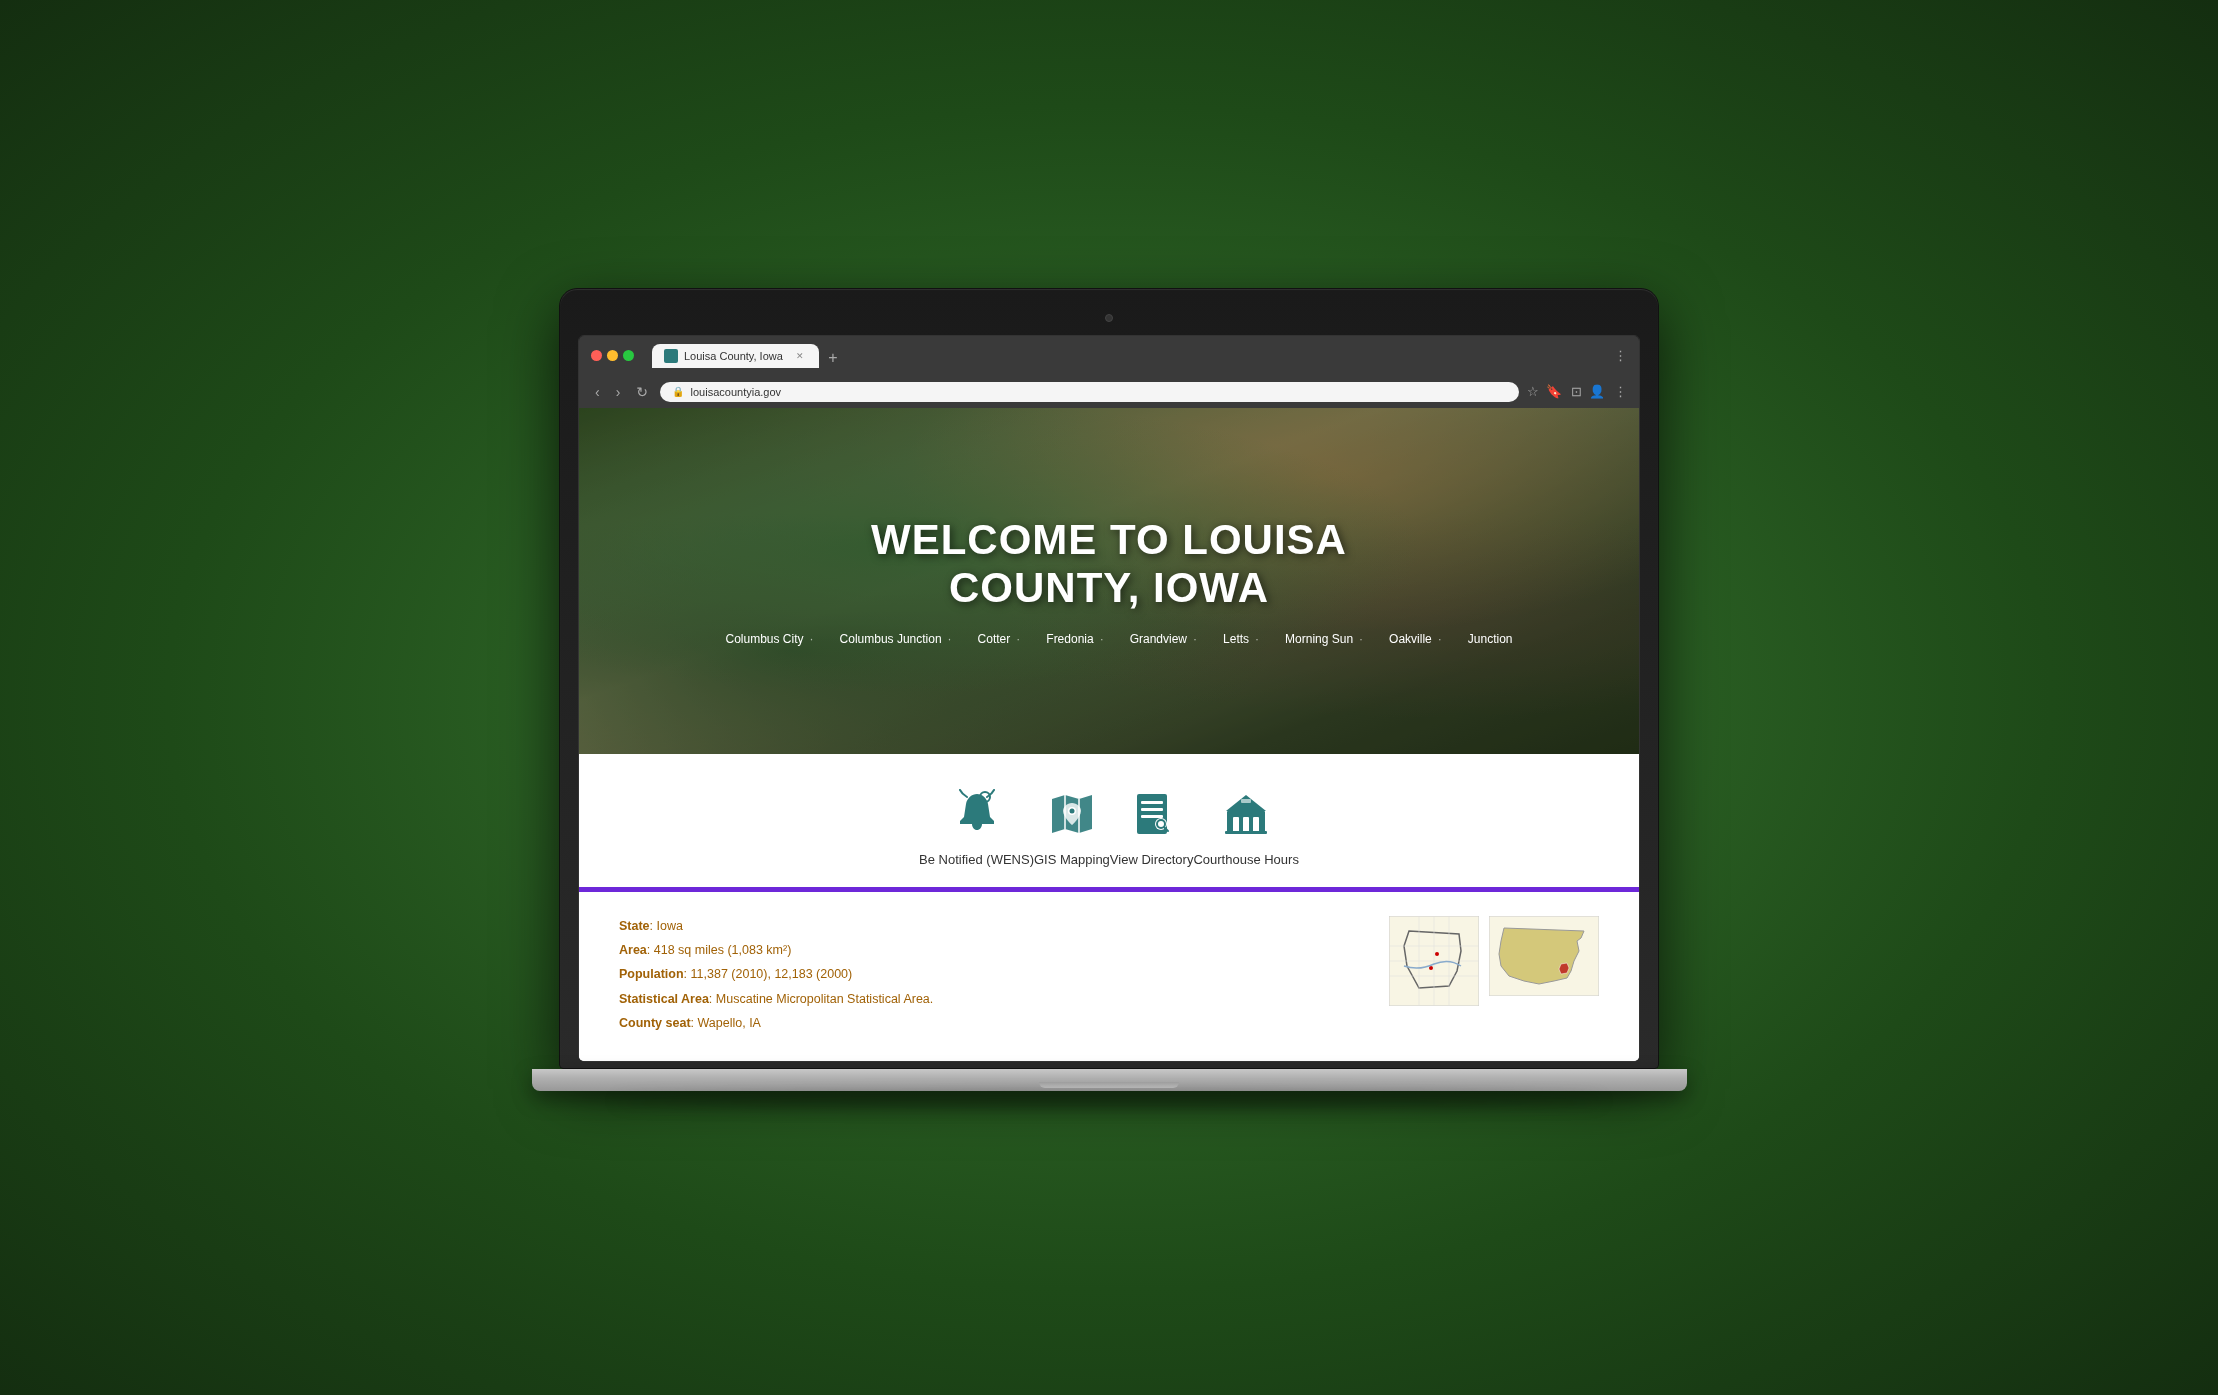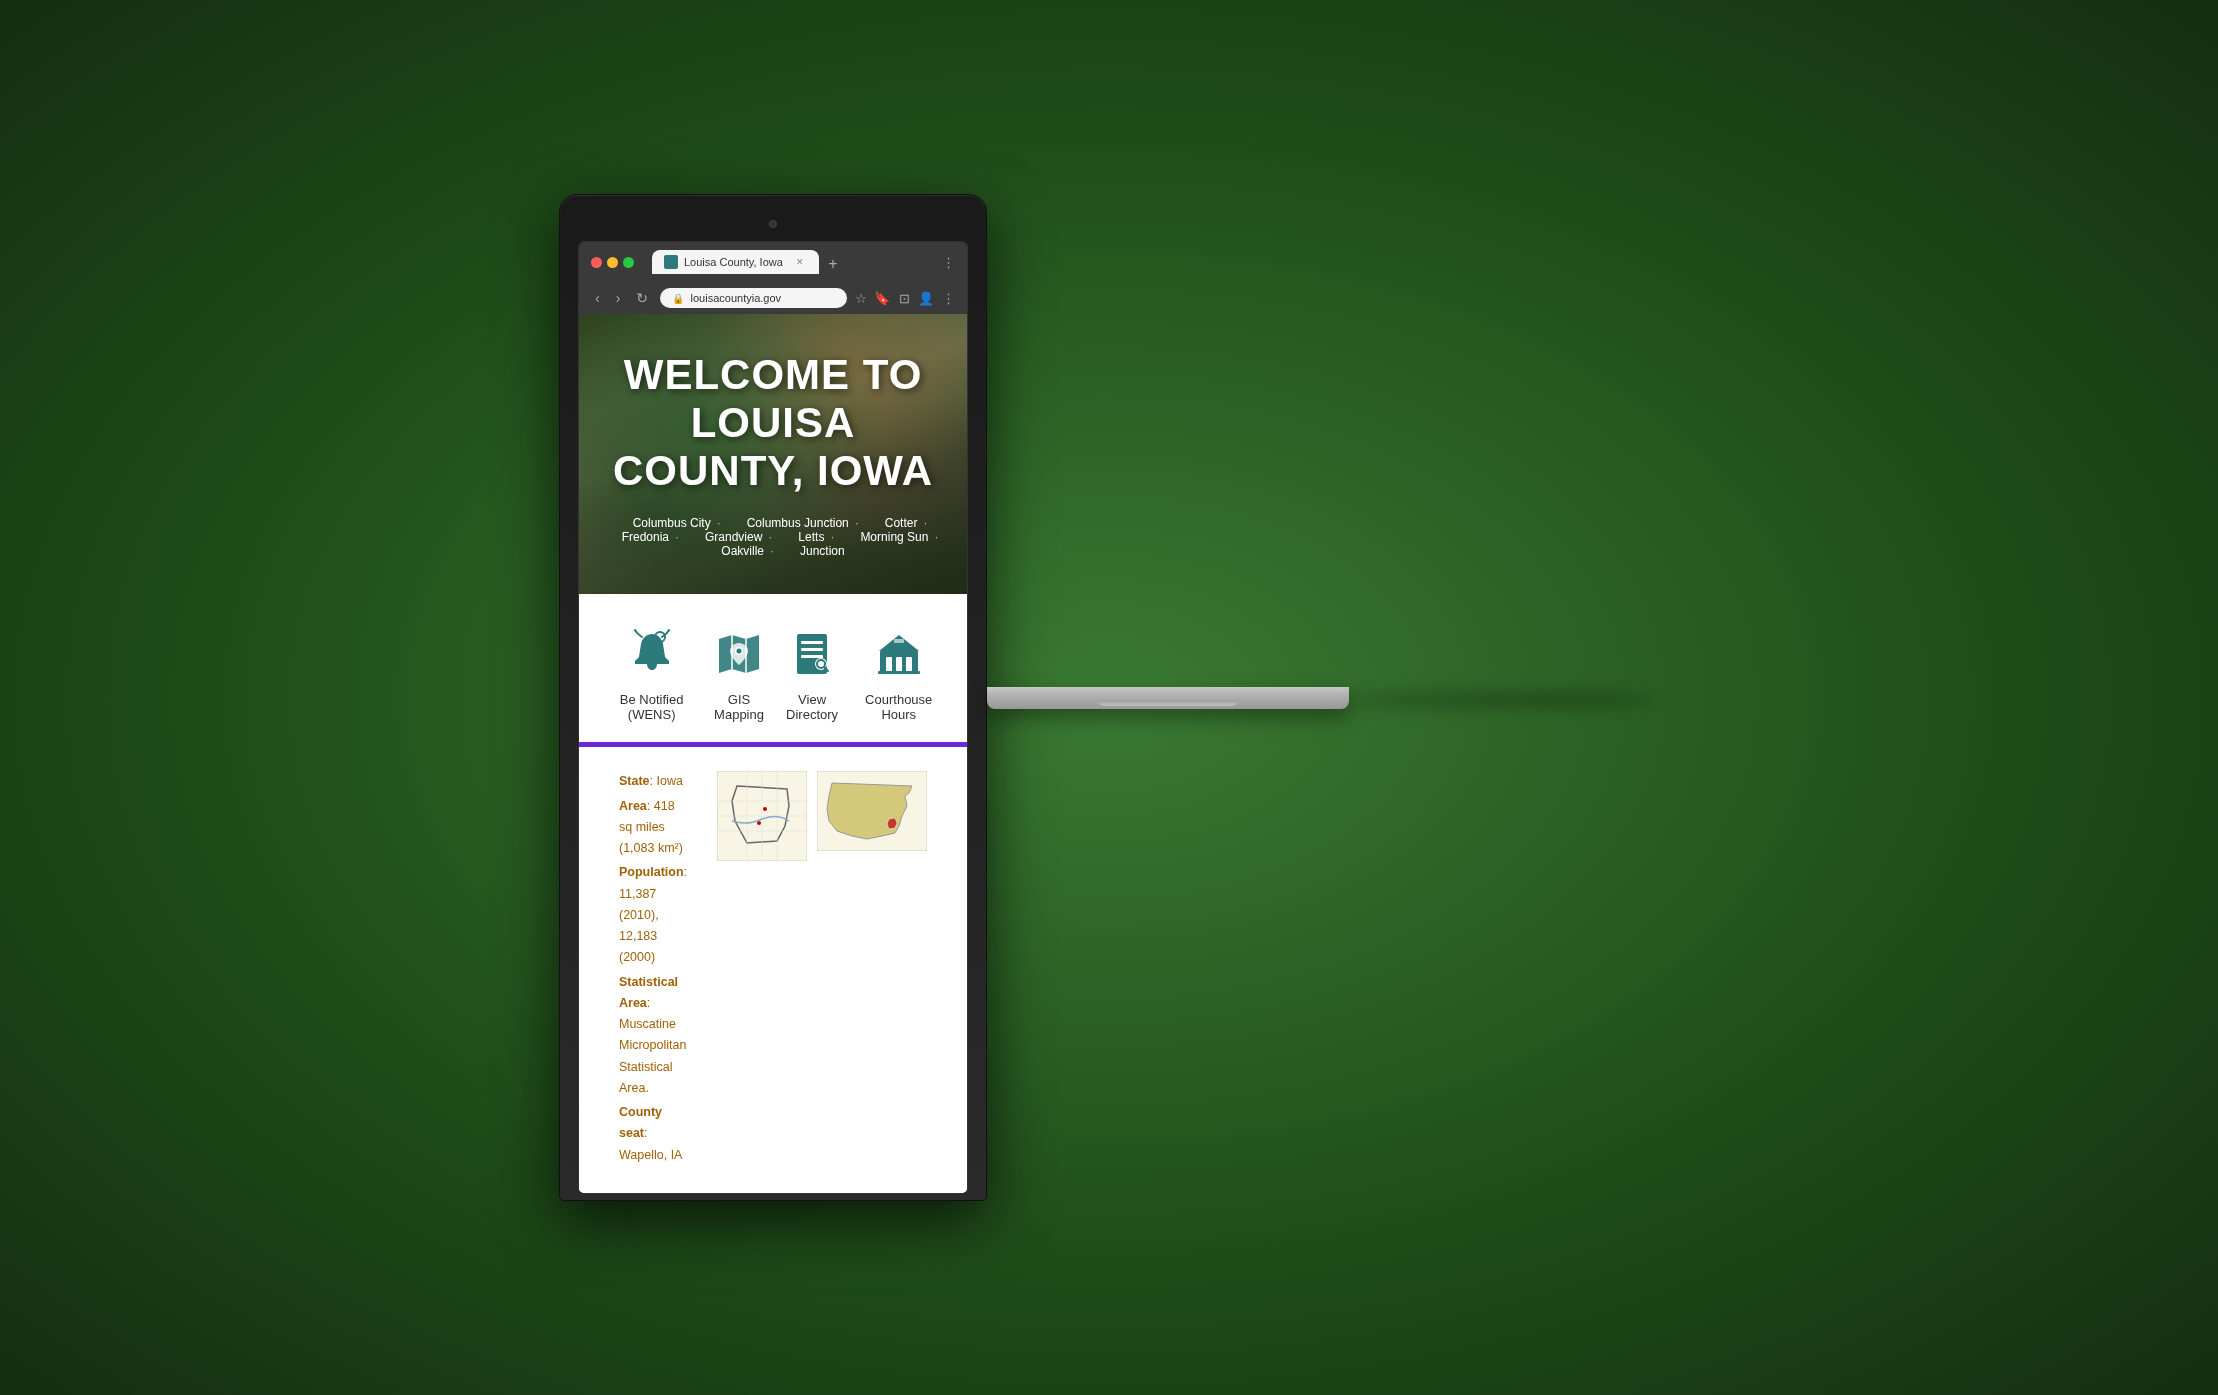--- a/index.html
+++ b/index.html
@@ -10,21 +10,21 @@
       display: flex;
       align-items: center;
       justify-content: center;
       font-family: -apple-system, BlinkMacSystemFont, 'Segoe UI', sans-serif;
     }
 
     
     .laptop-outer {
       width: 1100px;
       display: flex;
-      flex-direction: row;
+      flex-direction: column;
       align-items: center;
     }
 
     .laptop-screen-shell {
       width: 100%;
       background: linear-gradient(180deg, #1a1a1a 0%, #2a2a2a 100%);
       border-radius: 18px 18px 4px 4px;
       padding: 18px 18px 6px 18px;
       box-shadow: 0 20px 60px rgba(0,0,0,0.7), inset 0 1px 1px rgba(255,255,255,0.1);
       border: 1.5px solid #111;
@@ -179,21 +179,21 @@
 
     
     .website-content {
       background: #fff;
       overflow: hidden;
     }
 
     
     .hero {
       position: relative;
-      height: 280px;
+      height: 346px;
       overflow: hidden;
       background: linear-gradient(135deg, #2d4a1e 0%, #4a6835 30%, #3a5a28 60%, #5a7040 100%);
     }
 
     
     .hero-aerial {
       position: absolute;
       top: 0; left: 0; right: 0; bottom: 0;
       background:
         radial-gradient(ellipse at 30% 40%, rgba(60,120,60,0.8) 0%, transparent 50%),

